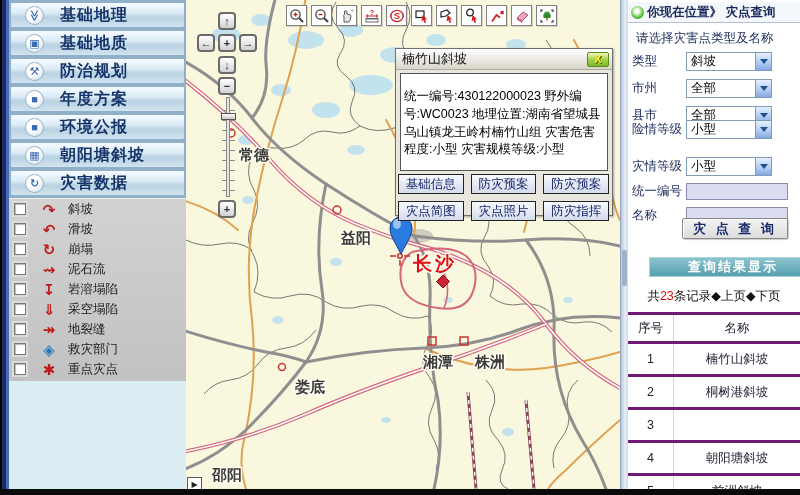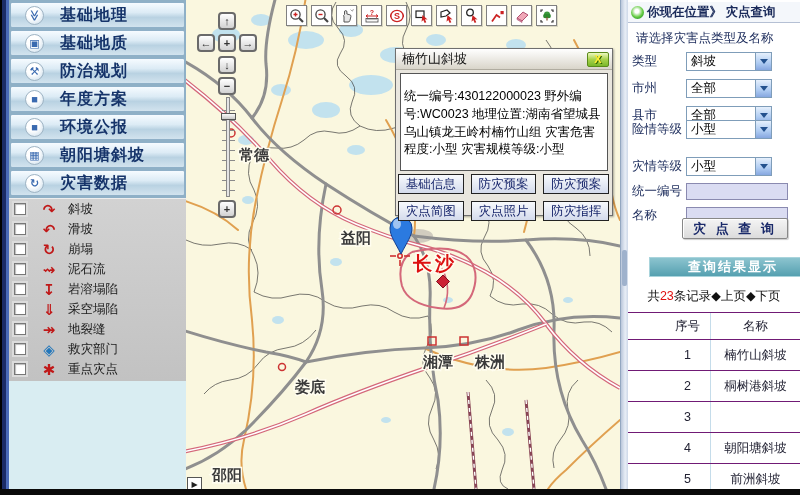--- a/index.html
+++ b/index.html
@@ -94,21 +94,21 @@
     background:linear-gradient(#f4f4f4,#dcdcdc);border:1px solid #888;border-radius:2px;
     box-shadow:inset 1px 1px 0 #fff, 1px 1px 1px #00000033;
     font-size:13px;color:#1a2a6a;font-weight:bold;letter-spacing:3px;display:flex;align-items:center;justify-content:center;cursor:pointer;}
   #results-header{position:absolute;left:2px;top:257px;width:168px;height:20px;
     background:linear-gradient(#8cc4cf,#55a0b0);border:1px solid #a9d4dc;
     color:#fff;font-size:13px;font-weight:bold;letter-spacing:2px;display:flex;align-items:center;justify-content:center;margin-left:19px;}
   #countline{position:absolute;left:0;top:288px;width:172px;text-align:center;font-size:12.5px;color:#111;white-space:nowrap;}
   #countline .red{color:#e01010;}
   #countline .pg{cursor:pointer;}
   #rtable{position:absolute;left:0;top:312px;width:172px;background:#fff;}
-  .trow{display:flex;border-top:1px solid #701a75;padding-left:37px;}
+  .trow{display:flex;border-top:3px solid #701a75;}
   .trow .c1{width:46px;min-height:25px;border-right:1px solid #c5dcea;display:flex;align-items:center;justify-content:center;
     font-size:12.5px;color:#223;}
   .trow .c2{flex:1;display:flex;align-items:center;justify-content:center;font-size:12.5px;color:#223;}
   .trow.data{cursor:pointer;}
   .trow.data .c1,.trow.data .c2{min-height:30px;}
   .trow.head .c1,.trow.head .c2{min-height:26px;}
 
   #bottombar{position:absolute;left:0;top:489px;width:800px;height:6px;background:#0a0a0a;}
 </style>
 </head>

